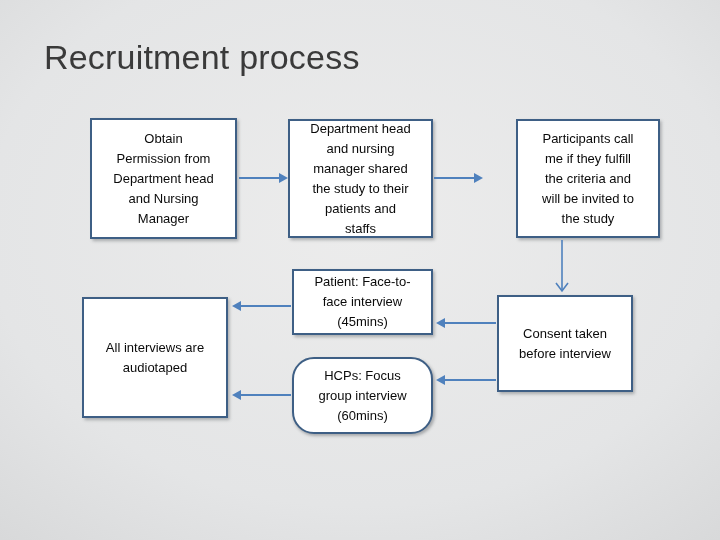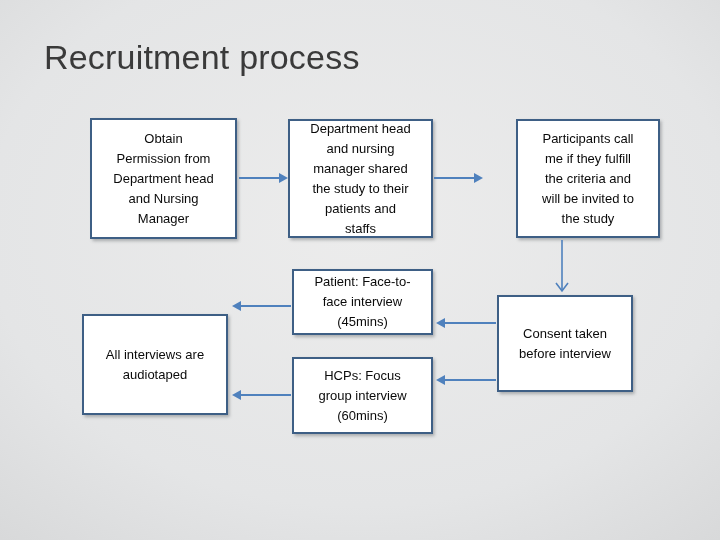--- a/index.html
+++ b/index.html
@@ -38,23 +38,23 @@
   }
   .fbox .box-text {
     white-space: pre-line;
     font-size: 13px;
     line-height: 20px;
     color: #0a0a0a;
   }
   #box-obtain        { left: 90px;  top: 118px; width: 147px; height: 121px; }
   #box-share         { left: 288px; top: 119px; width: 145px; height: 119px; }
   #box-participants  { left: 484px; top: 119px; width: 144px; height: 119px; margin-left: 32px; }
-  #box-audiotaped    { left: 82px;  top: 314px; width: 146px; height: 101px; }
+  #box-audiotaped    { left: 82px;  top: 297px; width: 146px; height: 121px; }
   #box-patient       { left: 292px; top: 269px; width: 141px; height: 66px;  }
-  #box-hcp           { left: 292px; top: 357px; width: 141px; height: 77px;  }
+  #box-hcp           { left: 292px; top: 357px; width: 141px; height: 77px; border-radius: 22px;  }
   #box-consent       { left: 497px; top: 295px; width: 136px; height: 97px; }
   .connector-layer {
     position: absolute;
     top: 0; left: 0;
     width: 720px; height: 540px;
     pointer-events: none;
   }
 </style>
 </head>
 <body>

